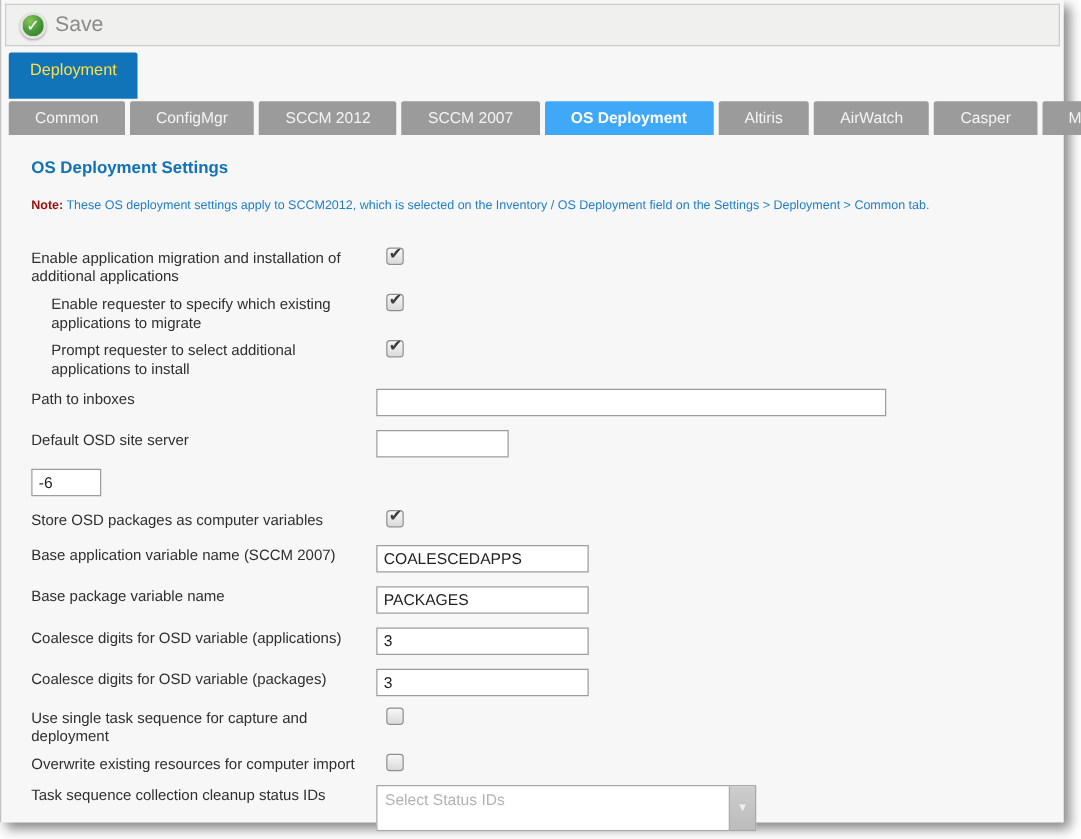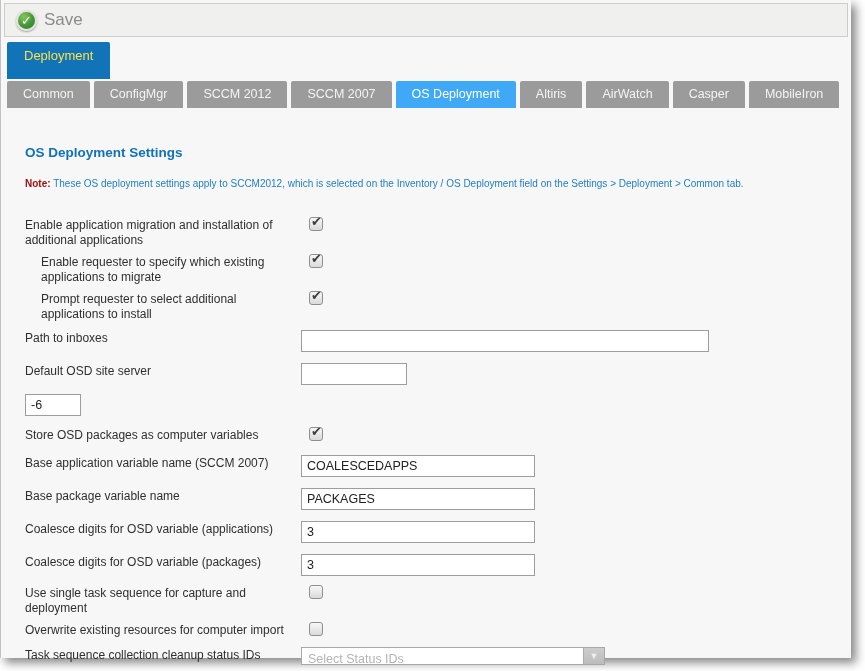--- a/index.html
+++ b/index.html
@@ -44,26 +44,26 @@
     display: inline-block;
     background: #1173b8; color: #fde047;
     font-size: 13px; padding: 6px 17px 16px 17px;
     border-radius: 2px 2px 0 0; cursor: pointer;
   }
   
   .tab-row { margin: 2px 0 0 6px; display: flex; }
   .tab {
     background: #9b9b9b; color: #f4f4f4;
     font-size: 12.5px; line-height: 27px; height: 27px;
-    padding: 0 16px; margin-right: 4px;
+    padding: 0 21px; margin-right: 4px;
     border-radius: 2px 2px 0 0; cursor: pointer; white-space: nowrap;
   }
-  .tab.active { background: #3fa9f8; color: #ffffff; }
-  
-  .content { padding: 37px 20px 0 24px; }
+  .tab.active { background: #3fa9f8; color: #ffffff; font-weight: bold; }
+  
+  .content { padding: 18px 20px 0 24px; }
   .page-title {
     color: #1272b8; font-size: 13.5px; font-weight: bold;
     margin: 0 0 16px 0;
   }
   .note { font-size: 10px; margin: 0 0 26px 0; line-height: 15px; }
   .note .note-prefix { color: #9c0d0d; font-weight: bold; }
   .note .note-body { color: #1f7ec6; }
   
   .row { display: flex; align-items: flex-start; }
   .row .lbl {
@@ -85,29 +85,29 @@
     font-size: 13px; color: #3d3d3d;
   }
   .ti {
     height: 22px; border: 1px solid #9d9d9d; background: #ffffff;
     font-family: inherit; font-size: 12.5px; color: #222222;
     padding: 0 5px; outline: none;
   }
   .ti.w-wide { width: 408px; }
   .ti.w-med  { width: 106px; }
   .ti.w-sm   { width: 56px; }
-  .ti.w-std  { width: 234px; }
+  .ti.w-std  { width: 170px; }
   .mb-2l { margin-bottom: 6px; }
   .mb-2l-last { margin-bottom: 8px; }
   .mb-inp { margin-bottom: 11px; }
   .mb-inp-sm { margin-bottom: 9px; }
   .mb-cb { margin-bottom: 12px; }
   
   .dd {
-    display: flex; width: 304px; height: 18px;
+    display: flex; width: 304px; height: 37px;
     border: 1px solid #a8a8a8; background: #ffffff; cursor: pointer; justify-content: center;
   }
   .dd-text {
     flex: 1; font-size: 12.5px; color: #b3b3b3;
     line-height: 23px; padding-left: 6px;
     overflow: hidden; white-space: nowrap;
   }
   .dd-btn {
     flex: 0 0 21px; height: 100%;
     background: linear-gradient(#cdcdcd, #bcbcbc);

